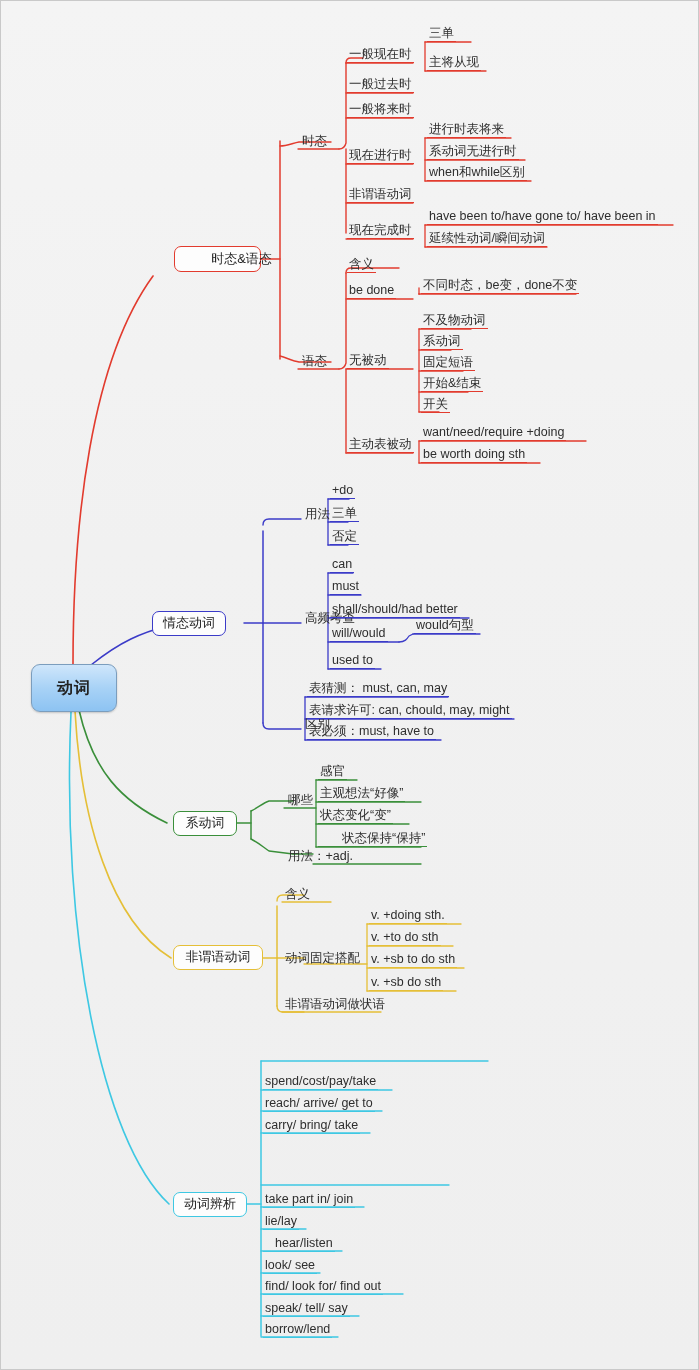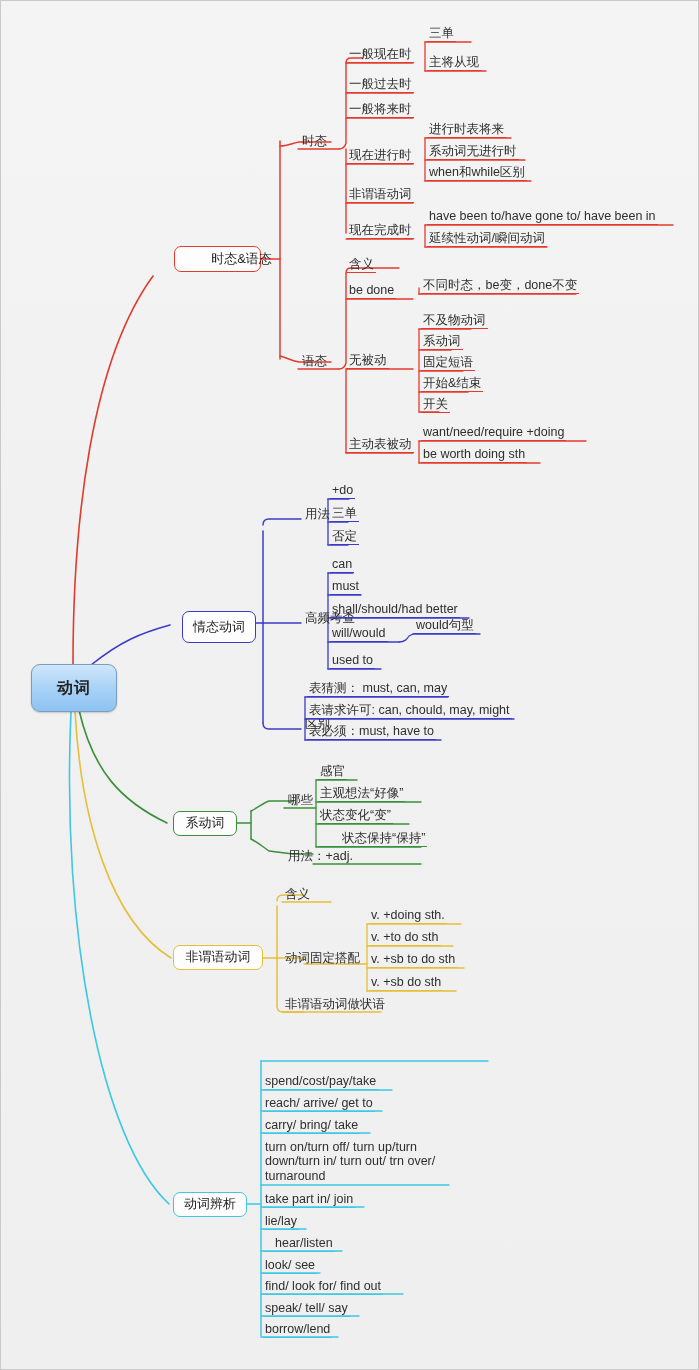--- a/index.html
+++ b/index.html
@@ -259,21 +259,21 @@
 
   <div class="node leaf red under" style="left:420px; top:277px;">不同时态，be变，done不变</div>
   <div class="node leaf red under" style="left:420px; top:312px;">不及物动词</div>
   <div class="node leaf red under" style="left:420px; top:333px;">系动词</div>
   <div class="node leaf red under" style="left:420px; top:354px;">固定短语</div>
   <div class="node leaf red under" style="left:420px; top:375px;">开始&amp;结束</div>
   <div class="node leaf red under" style="left:420px; top:396px;">开关</div>
   <div class="node leaf red under" style="left:420px; top:424px;">want/need/require +doing</div>
   <div class="node leaf red under" style="left:420px; top:446px;">be worth doing sth</div>
 
-  <div class="node branch blue" style="left:181px; top:610px; width:74px; height:32px;">
+  <div class="node branch blue" style="left:151px; top:610px; width:74px; height:25px;">
     <span>情态动词</span>
   </div>
 
   <div class="node leaf plain" style="left:302px; top:506px;">用法</div>
   <div class="node leaf plain" style="left:302px; top:610px;">高频考查</div>
   <div class="node leaf plain" style="left:302px; top:716px;">区别</div>
 
   <div class="node leaf blue under" style="left:329px; top:482px;">+do</div>
   <div class="node leaf blue under" style="left:329px; top:505px;">三单</div>
   <div class="node leaf blue under" style="left:329px; top:528px;">否定</div>
@@ -314,21 +314,20 @@
   <div class="node leaf gold under" style="left:368px; top:951px;">v. +sb to do sth</div>
   <div class="node leaf gold under" style="left:368px; top:974px;">v. +sb do sth</div>
 
   <div class="node branch cyan" style="left:172px; top:1191px; width:74px; height:25px;">
     <span>动词辨析</span>
   </div>
 
   <div class="node leaf cyan under" style="left:262px; top:1073px;">spend/cost/pay/take</div>
   <div class="node leaf cyan under" style="left:262px; top:1095px;">reach/ arrive/ get to</div>
   <div class="node leaf cyan under" style="left:262px; top:1117px;">carry/ bring/ take</div>
-  <div class="node leaf wrap" style="left:262px; top:1139px; width:190px;">turn on/turn off/ turn up/turn down/turn in/ turn out/ trn over/ turnaround</div>
   <div class="node leaf cyan under" style="left:262px; top:1191px;">take part in/ join</div>
   <div class="node leaf cyan under" style="left:262px; top:1213px;">lie/lay</div>
   <div class="node leaf cyan under" style="left:262px; top:1235px;padding-left:12px;">hear/listen</div>
   <div class="node leaf cyan under" style="left:262px; top:1257px;">look/ see</div>
   <div class="node leaf cyan under" style="left:262px; top:1278px;">find/ look for/ find out</div>
   <div class="node leaf cyan under" style="left:262px; top:1300px;">speak/ tell/ say</div>
   <div class="node leaf cyan under" style="left:262px; top:1321px;">borrow/lend</div>
 
 </div>
 

